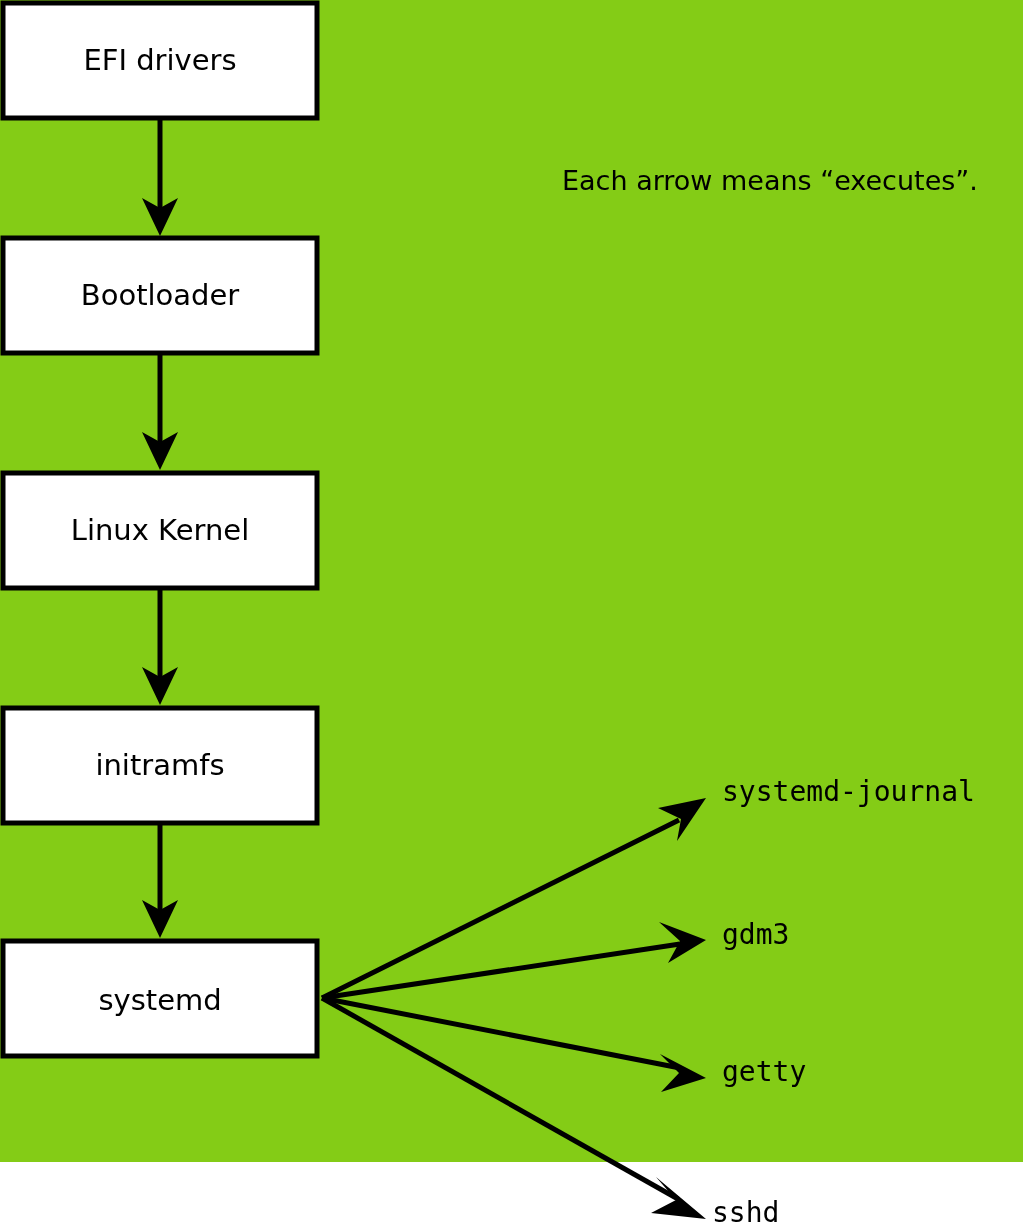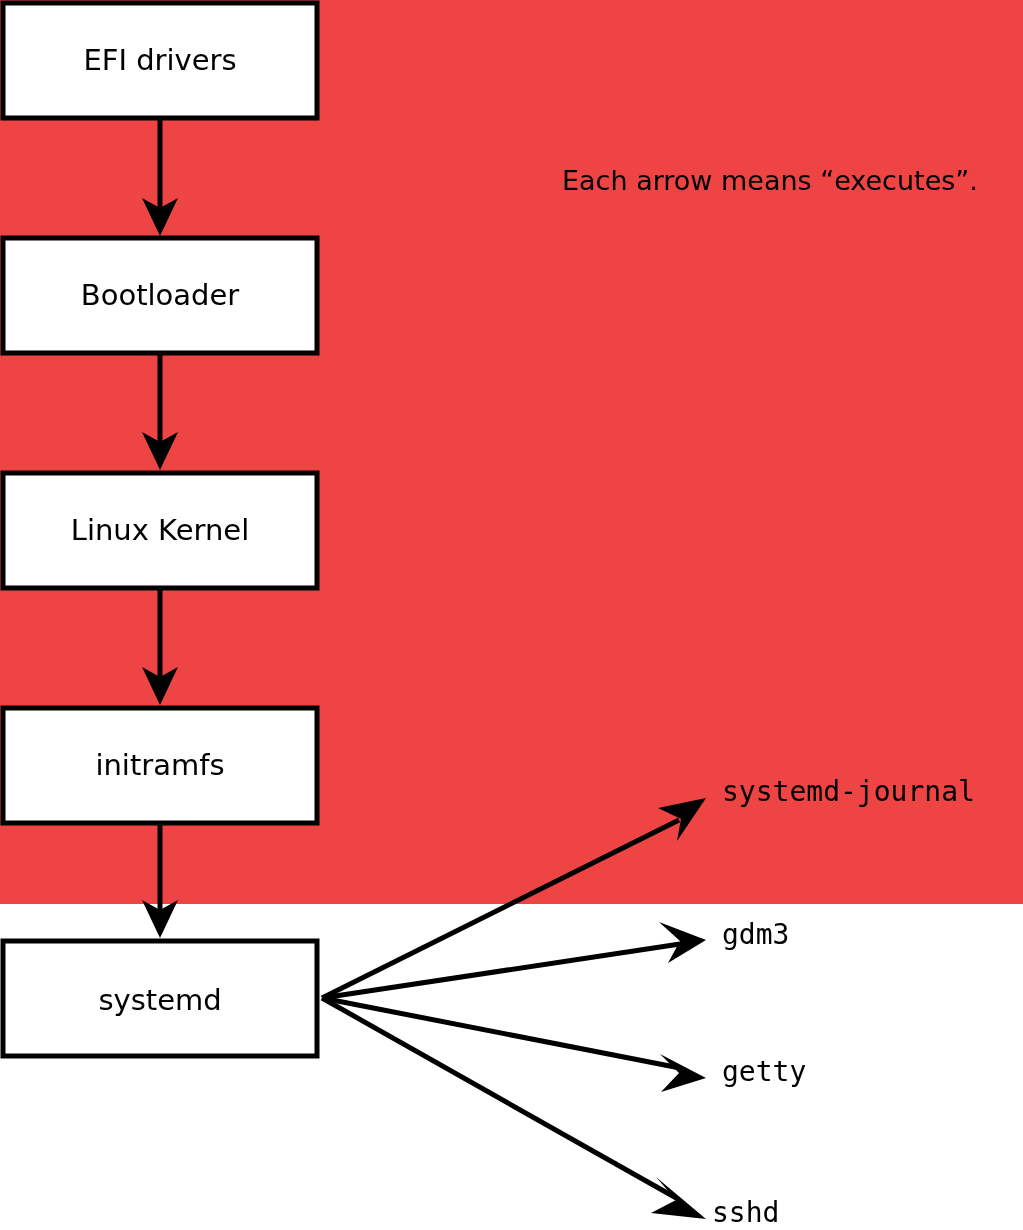--- a/index.html
+++ b/index.html
@@ -10,22 +10,22 @@
   }
   body {
     width: 1023px;
     height: 1230px;
     overflow: hidden;
     font-family: "DejaVu Sans", sans-serif;
   }
   #diagram-root {
     position: relative;
     width: 1023px;
-    height: 904px;
-    background: #ef4444;
+    height: 1162px;
+    background: #84cc16;
   }
   #diagram-svg {
     position: absolute;
     left: 0;
     top: 0;
     width: 1023px;
     height: 1230px;
     display: block;
   }
   .box-label {

